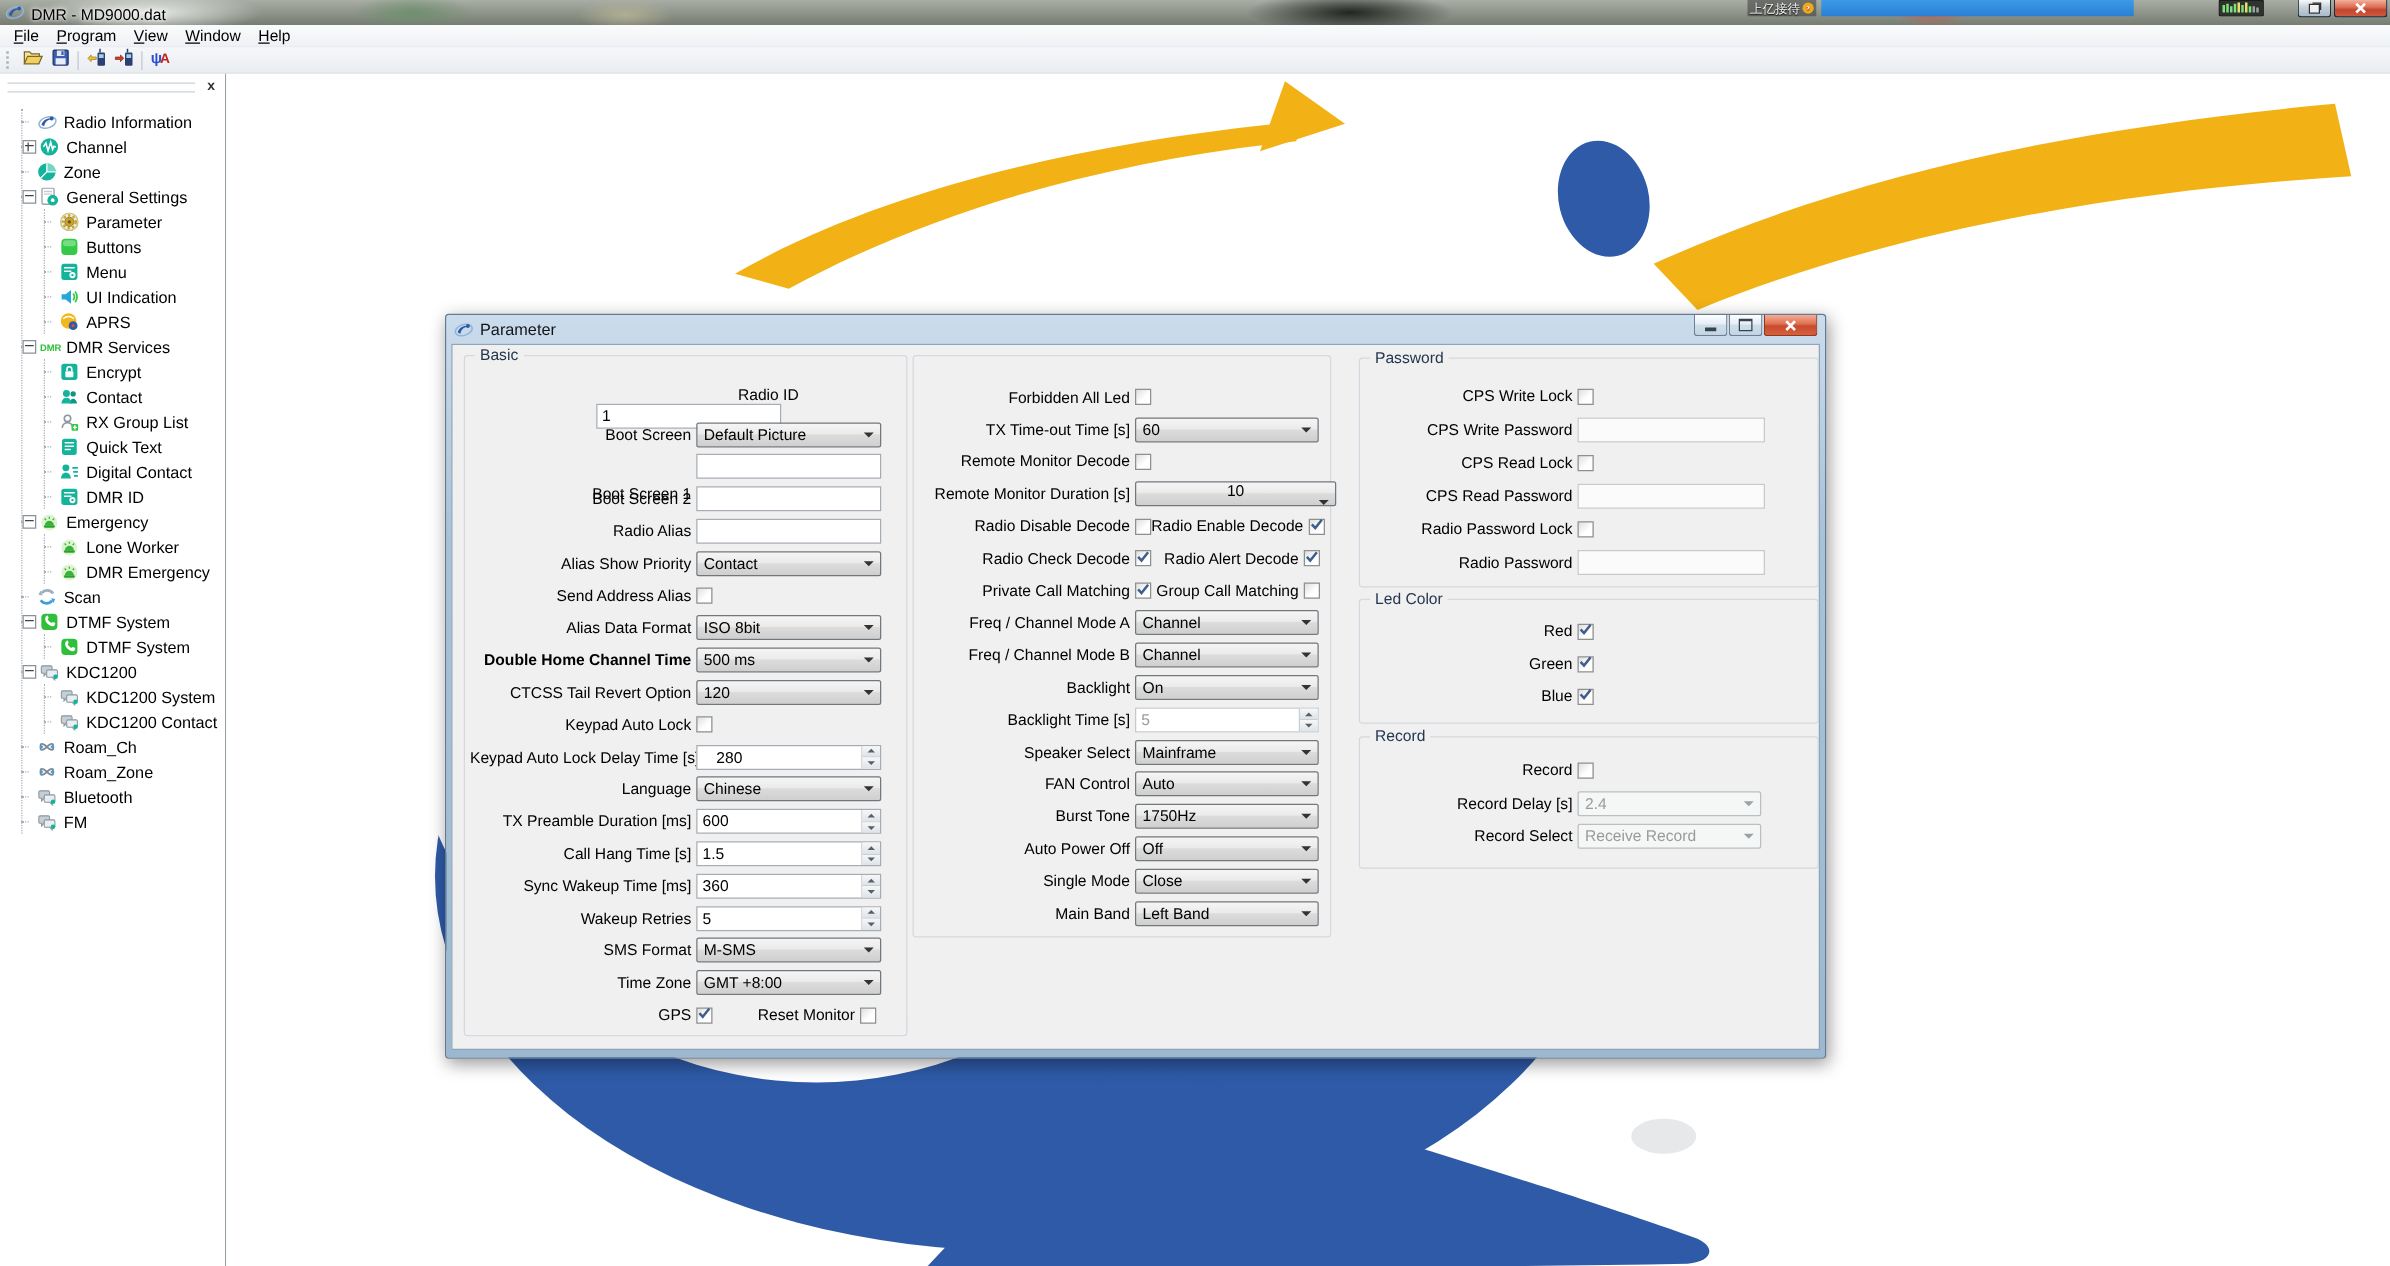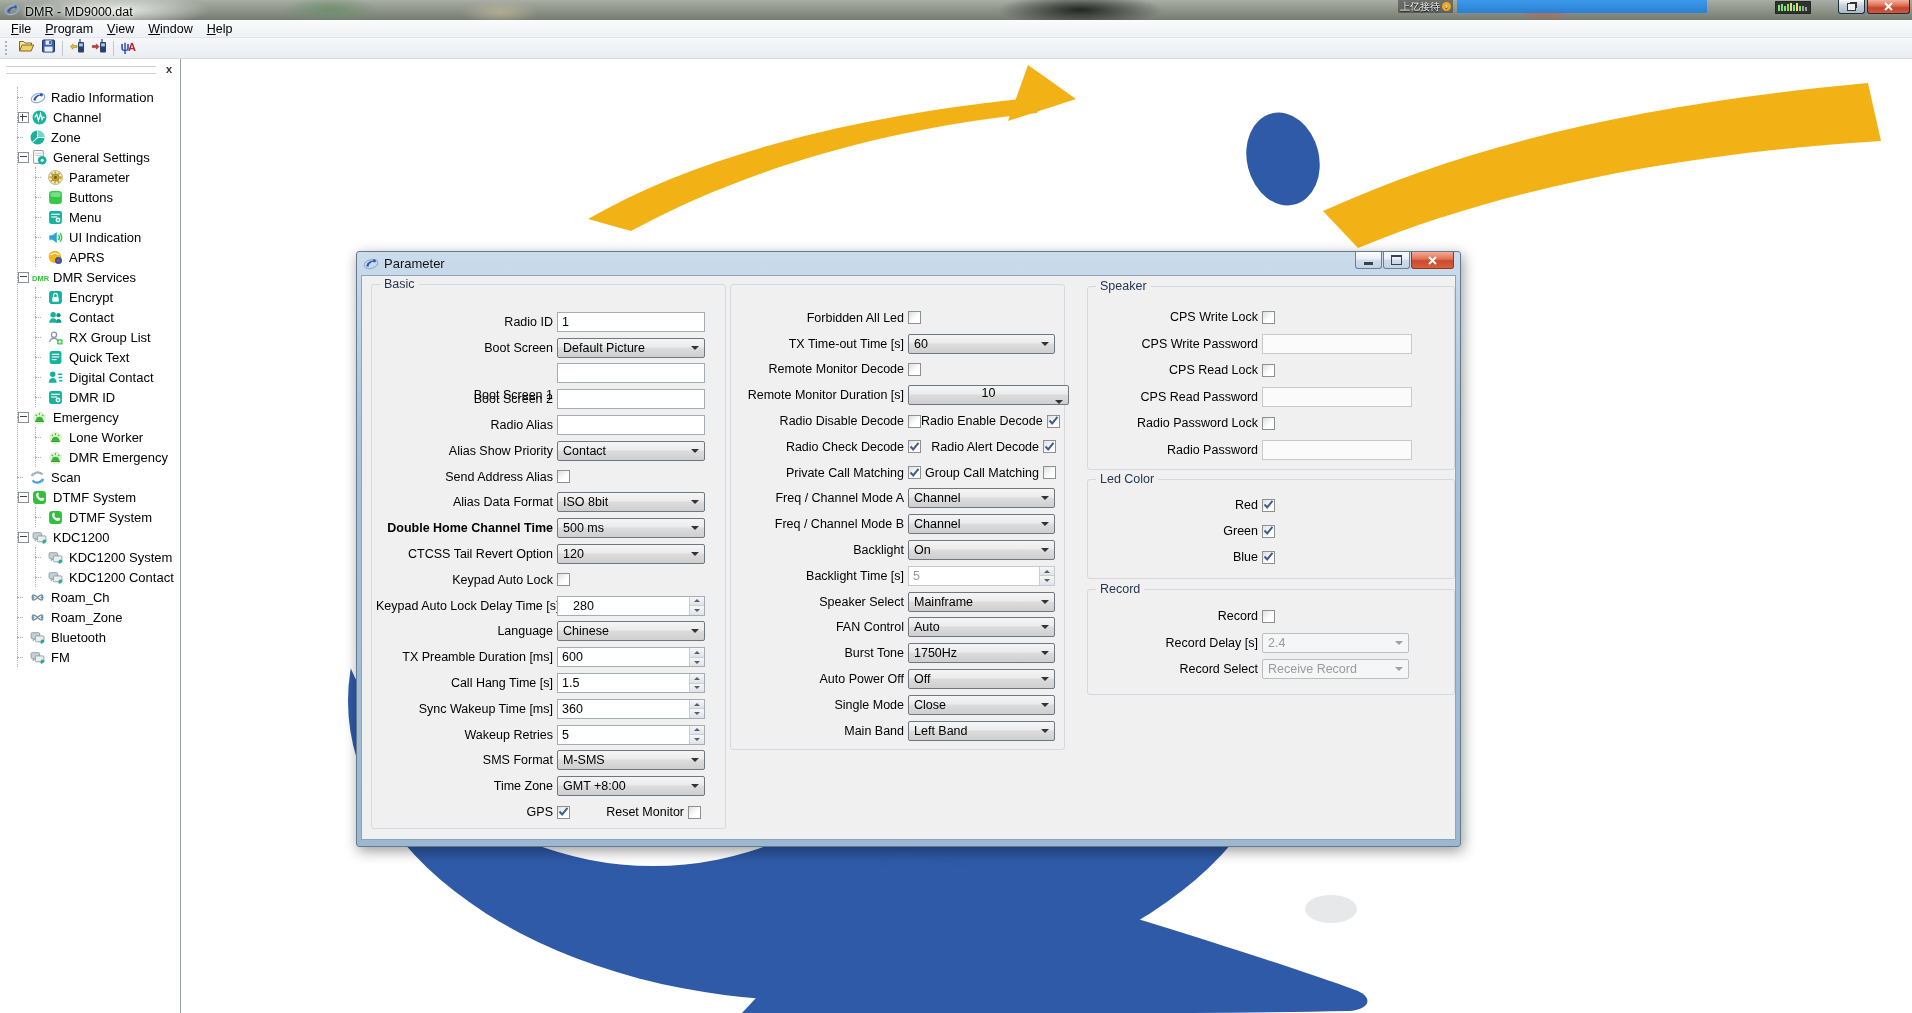--- a/index.html
+++ b/index.html
@@ -630,21 +630,21 @@
               <svg width="9" height="9">
                   <path d="M1 1 L8 8 M8 1 L1 8" stroke="#fff" stroke-width="2"></path>
                 </svg>
             </div>
           </div>
         </div>
         <div class="dlg-client" id="dlg-client">
             <div class="grp" style="left: 9px; top: 8px; width: 355px; height: 545px;">
               <span class="grp-label">Basic</span>
               <div class="rows" style="top: 24px;">
-                <div class="row" style="height: 25.8px;">
+                <div class="row" style="height: 25.8px; flex-direction: column;">
                   <span class="flabel" style="width: 177px;">Radio ID</span>
                   <span class="ctrl-gap"></span>
                   <div class="textbox" style="width: 148px;">1</div>
                 </div>
                 <div class="row" style="height: 25.8px;">
                   <span class="flabel" style="width: 177px;">Boot Screen</span>
                   <span class="ctrl-gap"></span>
                   <div class="select" style="width: 148px;">
                     <span>Default Picture</span>
                     <span class="arrow"></span>
@@ -979,21 +979,21 @@
                   <span class="flabel" style="width: 169px;">Main Band</span>
                   <span class="ctrl-gap"></span>
                   <div class="select" style="width: 147px;">
                     <span>Left Band</span>
                     <span class="arrow"></span>
                   </div>
                 </div>
               </div>
             </div>
             <div class="grp" style="left: 725px; top: 10px; width: 368px; height: 184px;">
-              <span class="grp-label">Speaker</span>
+              <span class="grp-label">Password</span>
               <div class="rows" style="top: 17px;">
                 <div class="row" style="height: 26.5px;">
                   <span class="flabel" style="width: 166px;">CPS Write Lock</span>
                   <span class="ctrl-gap"></span>
                   <span class="cb"></span>
                 </div>
                 <div class="row" style="height: 26.5px;">
                   <span class="flabel" style="width: 166px;">CPS Write Password</span>
                   <span class="ctrl-gap"></span>
                   <div class="textbox dis" style="width: 150px;"></div>

